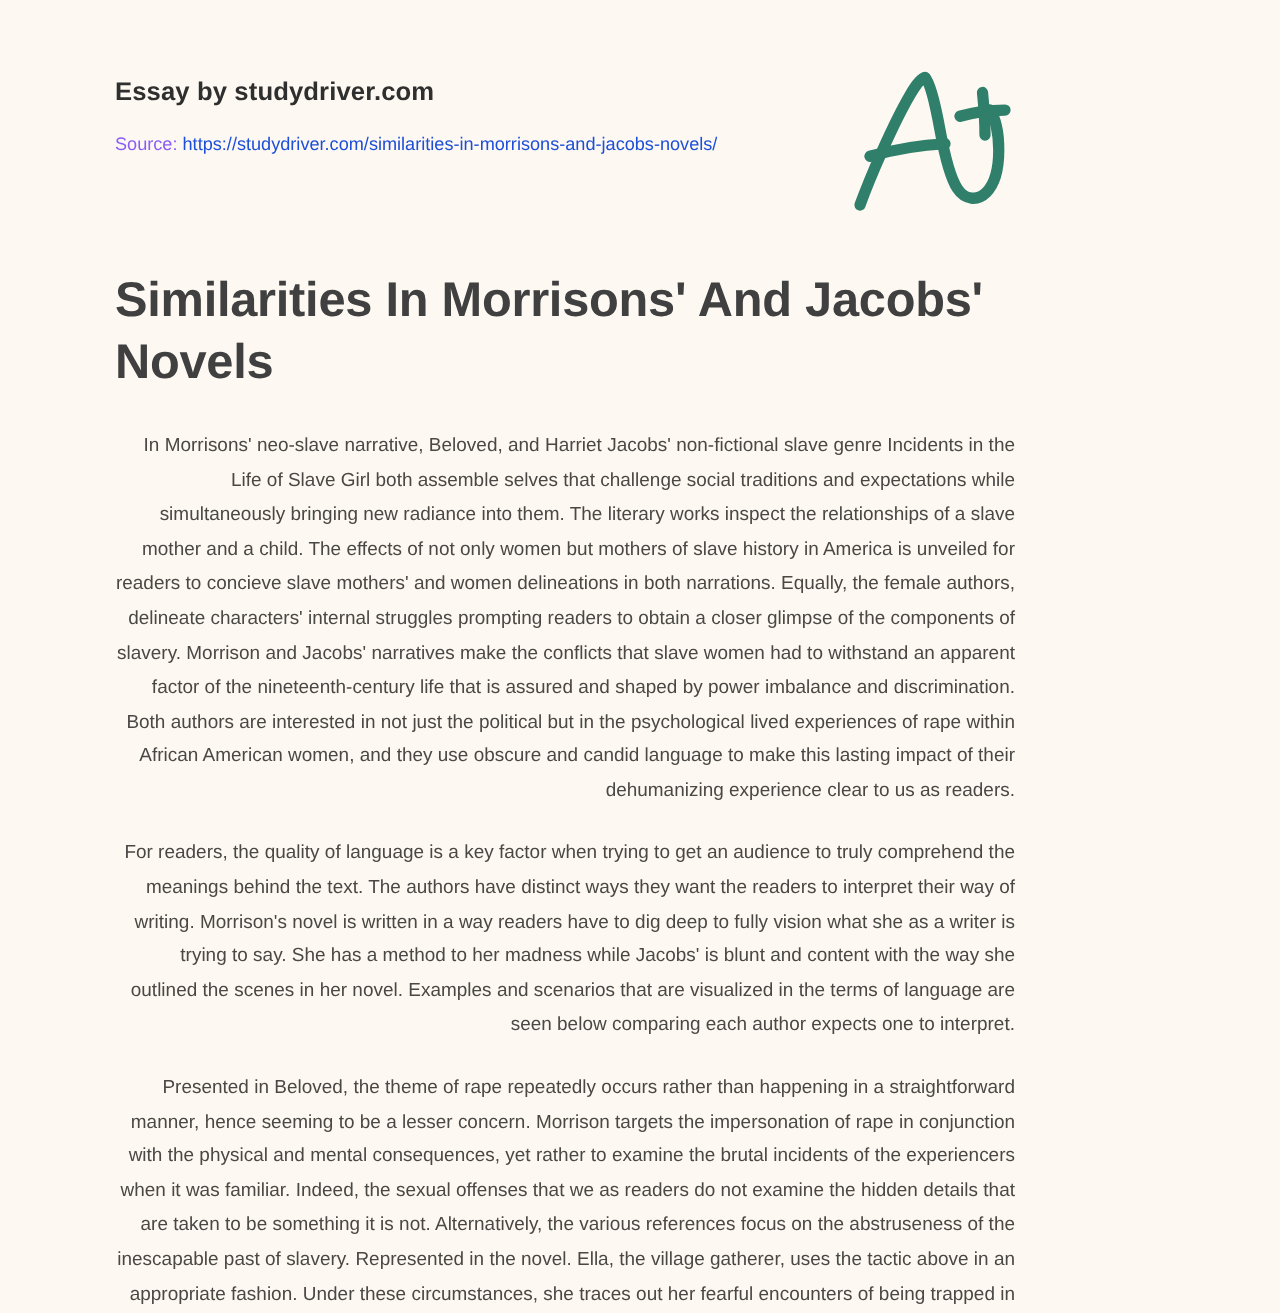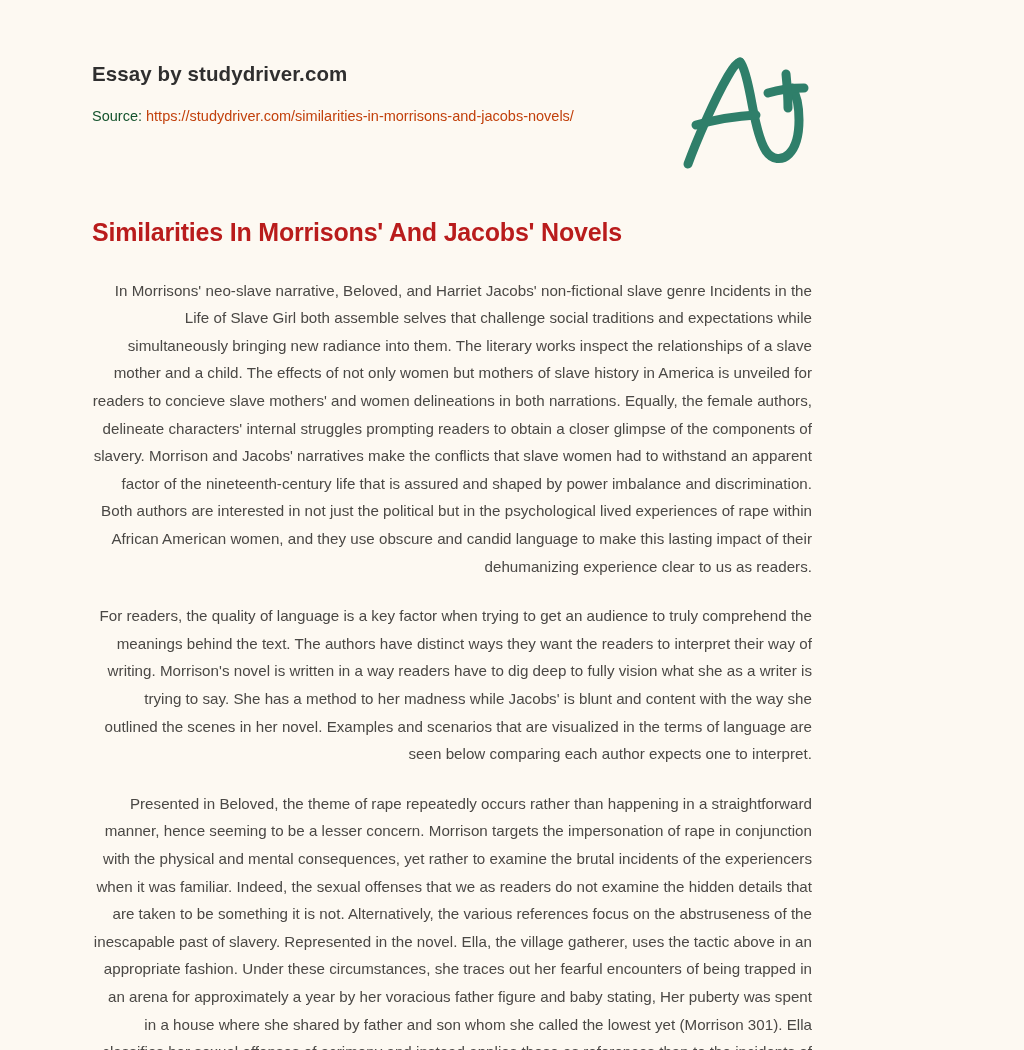--- a/index.html
+++ b/index.html
@@ -36,24 +36,24 @@
     margin: 0;
   }
   .source-line {
     margin-top: 20px;
     font-size: 14.5px;
     line-height: 1.3;
     color: #8b8680;
     white-space: nowrap;
   }
   .source-label {
-    color: #14532d;
+    color: #8b5cf6;
   }
   .source-url {
-    color: #c2410c;
+    color: #1d4ed8;
     text-decoration: none;
   }
 
   
   .logo {
     position: absolute;
     top: 48px;
     right: -8px;
     width: 150px;
     height: 130px;
@@ -61,23 +61,23 @@
   .logo svg {
     display: block;
     width: 150px;
     height: 130px;
   }
 
   
   .title {
     margin: 0;
     padding-top: 92px;
-    font-size: 25px;
+    font-size: 39px;
     font-weight: 700;
-    color: #b91c1c;
+    color: #404040;
     letter-spacing: -0.2px;
     line-height: 1.25;
   }
 
   
   .article {
     padding-top: 28px;
   }
   .article p {
     margin: 0 0 22px 0;

